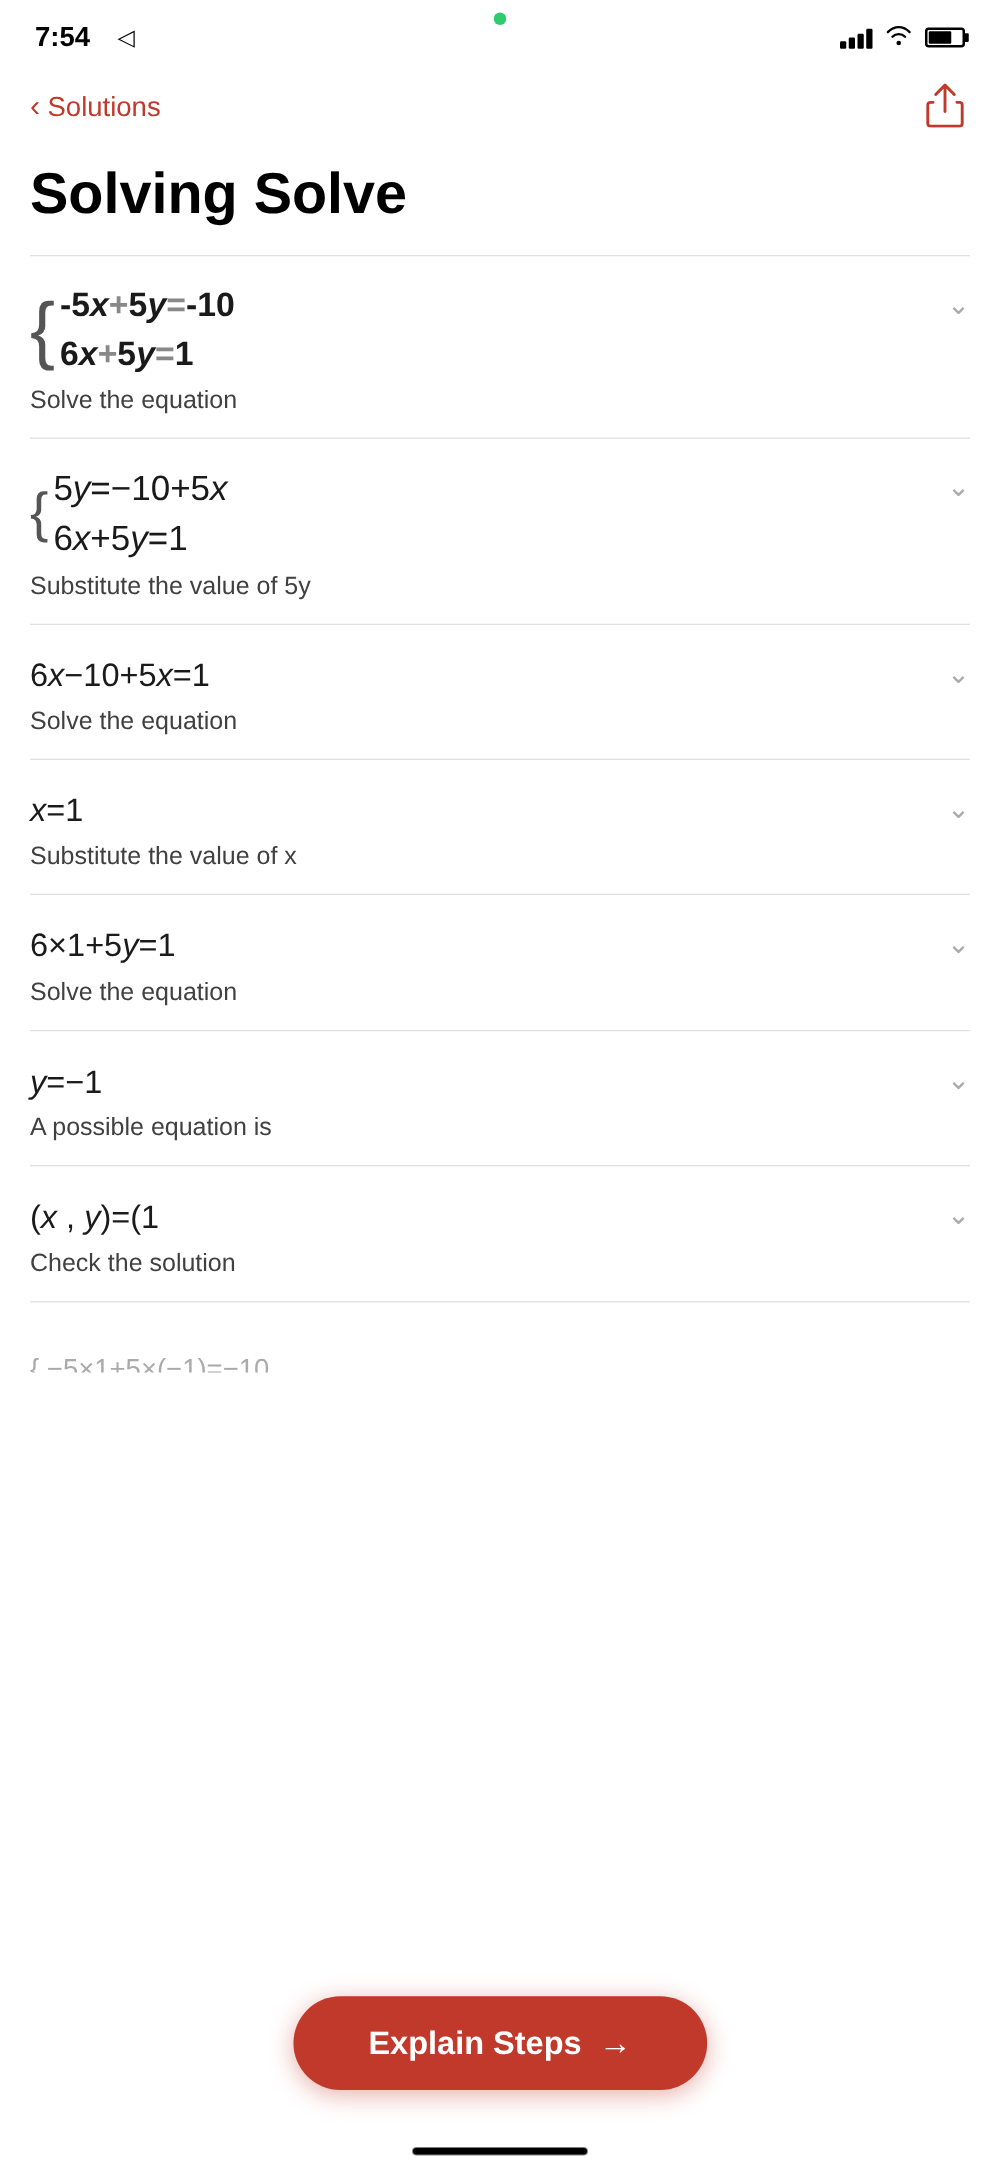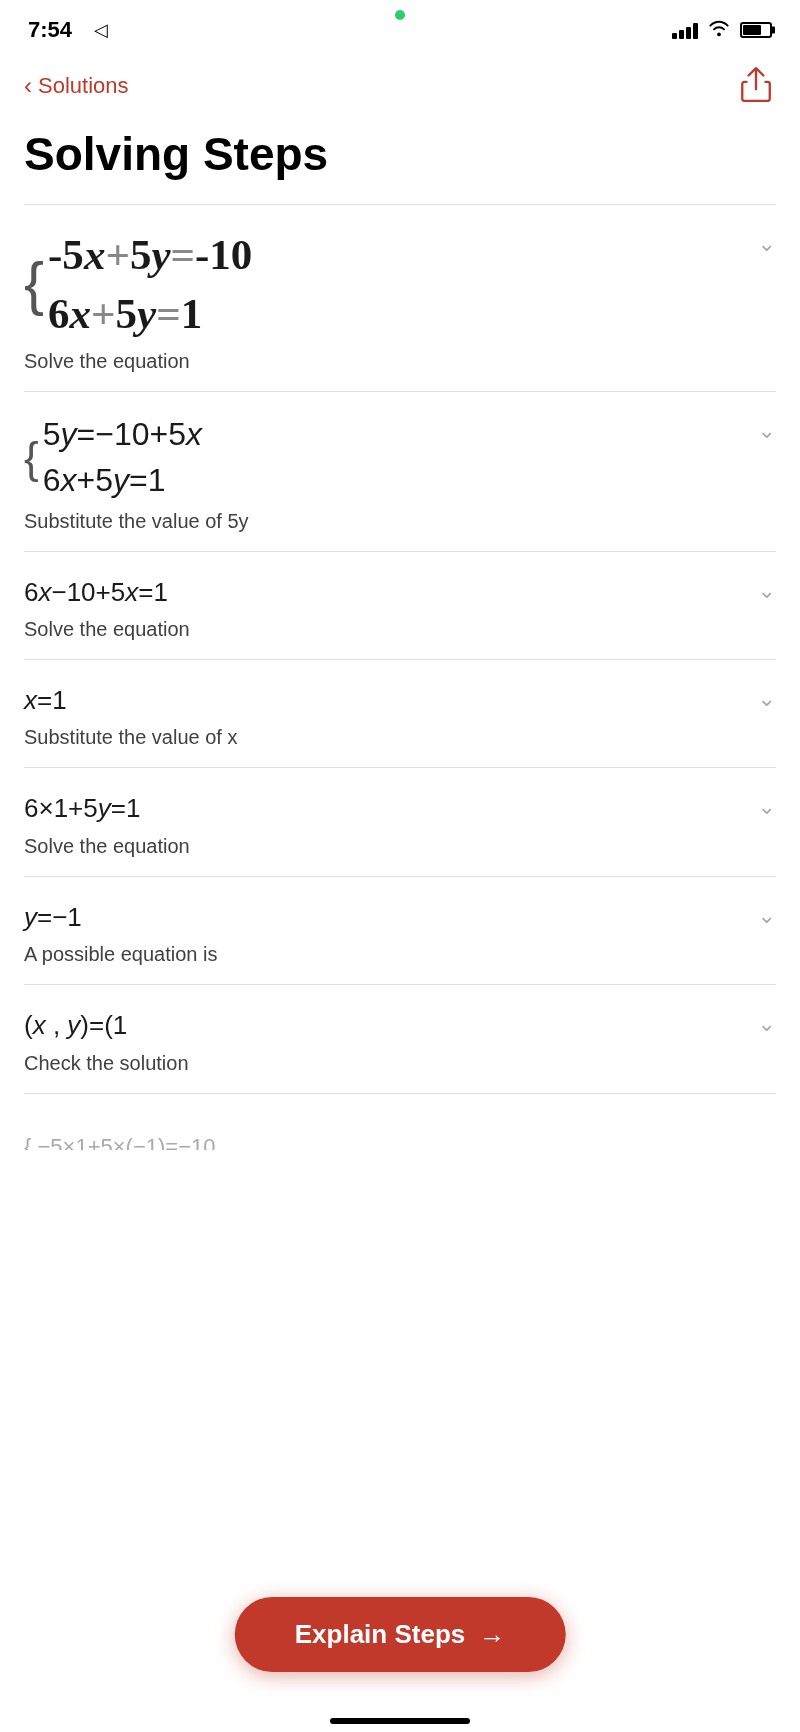--- a/index.html
+++ b/index.html
@@ -174,29 +174,28 @@
       font-size: 60px;
     }
 
     .brace-equations {
       display: flex;
       flex-direction: column;
       gap: 4px;
     }
 
     .eq-line {
-      font-size: 32px;
+      font-size: 28px;
       color: #1a1a1a;
       line-height: 1.3;
     }
 
     .eq-line.large {
-      font-size: 43px;
+      font-size: 27px;
       font-weight: 700;
-      font-family: Liberation Serif, serif;
     }
 
     .step-description {
       font-size: 20px;
       color: #404040;
       margin-top: 6px;
     }
 
     .step-chevron {
       color: #aaa;
@@ -302,21 +301,21 @@
     <span>Solutions</span>
   </div>
   <button class="share-btn">
     <svg width="32" height="36" viewBox="0 0 28 34" fill="none" xmlns="http://www.w3.org/2000/svg">
       <path d="M14 2v20M7 9l7-7 7 7" stroke="#c0392b" stroke-width="2.2" stroke-linecap="round" stroke-linejoin="round"></path>
       <path d="M5 15H3a2 2 0 0 0-2 2v14a2 2 0 0 0 2 2h22a2 2 0 0 0 2-2V17a2 2 0 0 0-2-2h-2" stroke="#c0392b" stroke-width="2.2" stroke-linecap="round"></path>
     </svg>
   </button>
 </div>
 
-<h1 class="page-title">Solving Steps</h1>
+<h1 class="page-title">Solving Solve</h1>
 
 <div class="steps-container">
 
   <div class="step-item">
     <div class="step-content">
       <div class="step-equation large">
         <div class="brace-wrapper">
           <span class="brace-char large">{</span>
           <div class="brace-equations">
             <div class="eq-line large">

